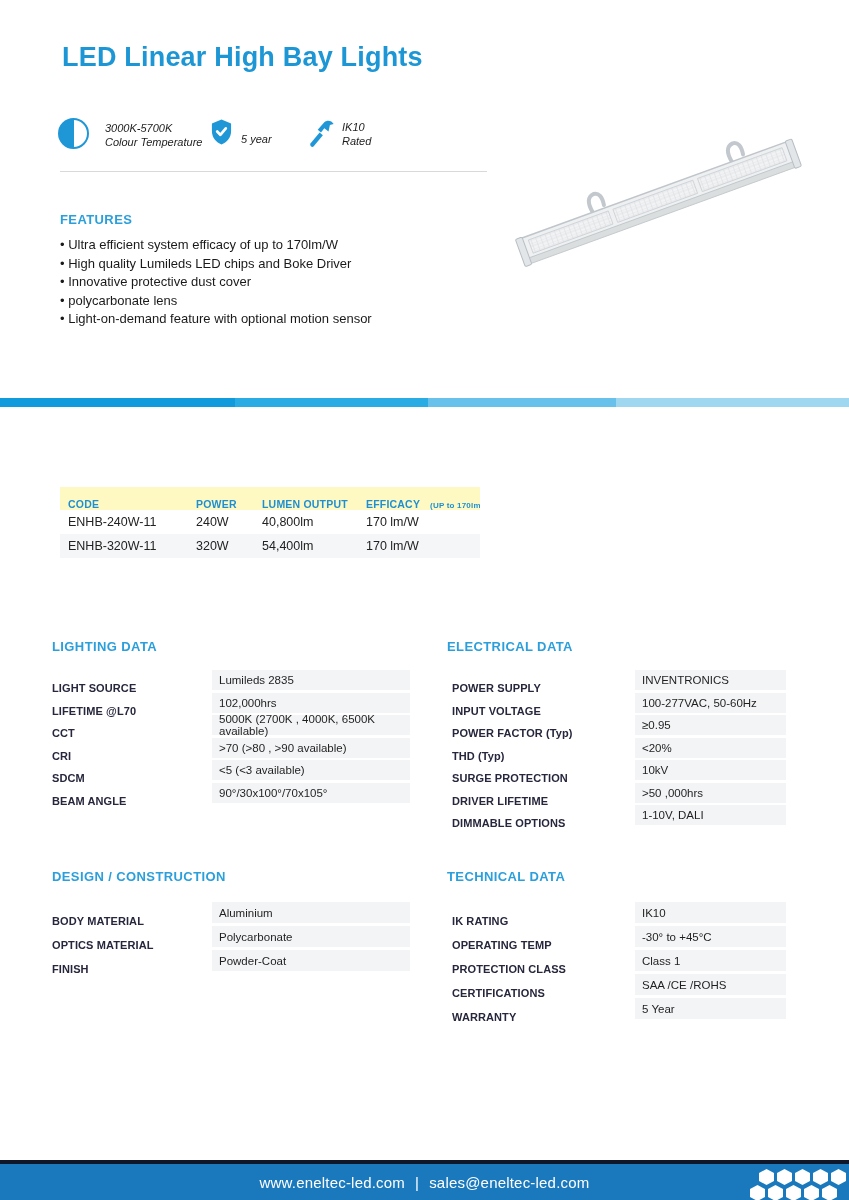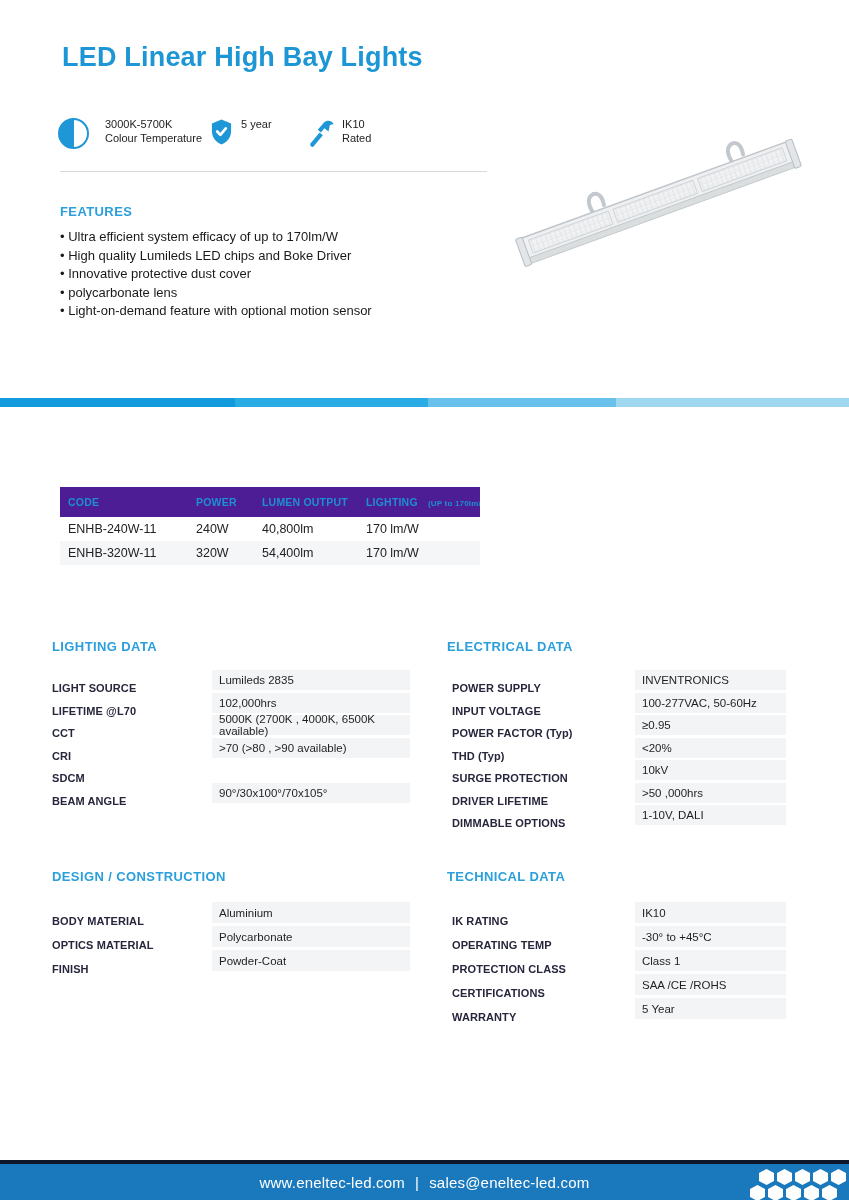--- a/index.html
+++ b/index.html
@@ -11,41 +11,41 @@
   }
 
   
   .page-title {
     position:absolute; left:62px; top:42px;
     font-size:27px; font-weight:bold; color:#1c96d4; letter-spacing:.2px;
   }
 
   
   .badges { position:absolute; left:0; top:118px; width:520px; height:40px; }
-  .badge { position:absolute; display:flex; align-items:flex-start; }
+  .badge { position:absolute; display:flex; align-items:flex-end;font-style:italic; }
   .badge-1 { left:58px; }
   .badge-2 { left:210px; }
   .badge-3 { left:306px; }
   .badge-text { font-size:11px; line-height:13.5px; color:#1d1d1d; }
   .icon-cct {
     width:31px; height:31px; border-radius:50%;
     border:2.5px solid #1f97d6;
     background:linear-gradient(90deg,#1f97d6 0 50%, #ffffff 50% 100%);
     margin-right:16px; flex:0 0 auto;
   }
   .icon-shield { width:23px; height:28px; margin-right:8px; flex:0 0 auto; }
   .icon-hammer { width:30px; height:30px; margin-right:6px; flex:0 0 auto; }
 
   .header-rule {
     position:absolute; left:60px; top:171px; width:427px; height:0;
     border-top:1px solid #d9d9d9;
   }
 
   
-  .features { position:absolute; left:60px; top:204px; width:440px; }
+  .features { position:absolute; left:60px; top:212px; width:440px; }
   .section-heading {
     font-size:13px; font-weight:bold; color:#2b9fdc; letter-spacing:.4px;
   }
   .features ul { list-style:none; margin-top:9px; }
   .features li {
     font-size:13px; color:#1a1a1a; line-height:18.6px;
   }
   .features li::before { content:"• "; color:#1a1a1a; }
 
   
@@ -55,21 +55,21 @@
   .segment-bar { position:absolute; left:0; top:398px; width:849px; height:9px; display:flex; }
   .segment-bar .seg { height:100%; }
   .seg1 { width:235px; background:#119bdd; }
   .seg2 { width:193px; background:#29ace3; }
   .seg3 { width:188px; background:#67c1ea; }
   .seg4 { width:233px; background:#9fd6f0; }
 
   
   .spec-table { position:absolute; left:60px; top:487px; width:420px; font-size:12.5px; }
   .t-row { display:flex; align-items:center; }
-  .t-head { height:30px; background:#4c1d95; }
+  .t-head { height:23px; background:#fef9c3;align-items:flex-end; }
   .t-head .t-cell {
     font-size:10.5px; font-weight:bold; color:#1e8fd3; letter-spacing:.2px;
   }
   .t-body-row { height:24px; }
   .t-body-row.odd  { background:#ffffff; }
   .t-body-row.even { background:#f4f6f8; }
   .t-cell { overflow:hidden; white-space:nowrap; }
   .c-code  { width:130px; padding-left:8px; }
   .c-power { width:70px;  padding-left:6px; }
   .c-lumen { width:104px; padding-left:2px; }
@@ -197,21 +197,21 @@
     <div class="seg seg3"></div>
     <div class="seg seg4"></div>
   </div>
 
   <div class="spec-table">
     <div class="t-row t-head">
       <div class="t-cell c-code">CODE</div>
       <div class="t-cell c-power">POWER</div>
       <div class="t-cell c-lumen">LUMEN OUTPUT</div>
       <div class="t-cell c-eff">
-        <span>LIGHTING</span>
+        <span>EFFICACY</span>
         <span class="eff-note">(UP to 170lm/W)</span>
       </div>
     </div>
     <div class="t-row t-body-row odd">
       <div class="t-cell c-code">ENHB-240W-11</div>
       <div class="t-cell c-power">240W</div>
       <div class="t-cell c-lumen">40,800lm</div>
       <div class="t-cell c-eff">170 lm/W</div>
     </div>
     <div class="t-row t-body-row even">
@@ -236,20 +236,21 @@
       <div class="spec-row">
         <div class="spec-label">CCT</div>
         <div class="spec-value">5000K (2700K , 4000K, 6500K available)</div>
       </div>
       <div class="spec-row">
         <div class="spec-label">CRI</div>
         <div class="spec-value">&gt;70 (&gt;80 , &gt;90 available)</div>
       </div>
       <div class="spec-row">
         <div class="spec-label">SDCM</div>
+        <div class="spec-value">&lt;5 (&lt;3 available)</div>
       </div>
       <div class="spec-row">
         <div class="spec-label">BEAM ANGLE</div>
         <div class="spec-value">90°/30x100°/70x105°</div>
       </div>
     </div>
   </div>
 
   <div class="spec-col col-right top-row-1">
     <div class="section-heading">ELECTRICAL DATA</div>

